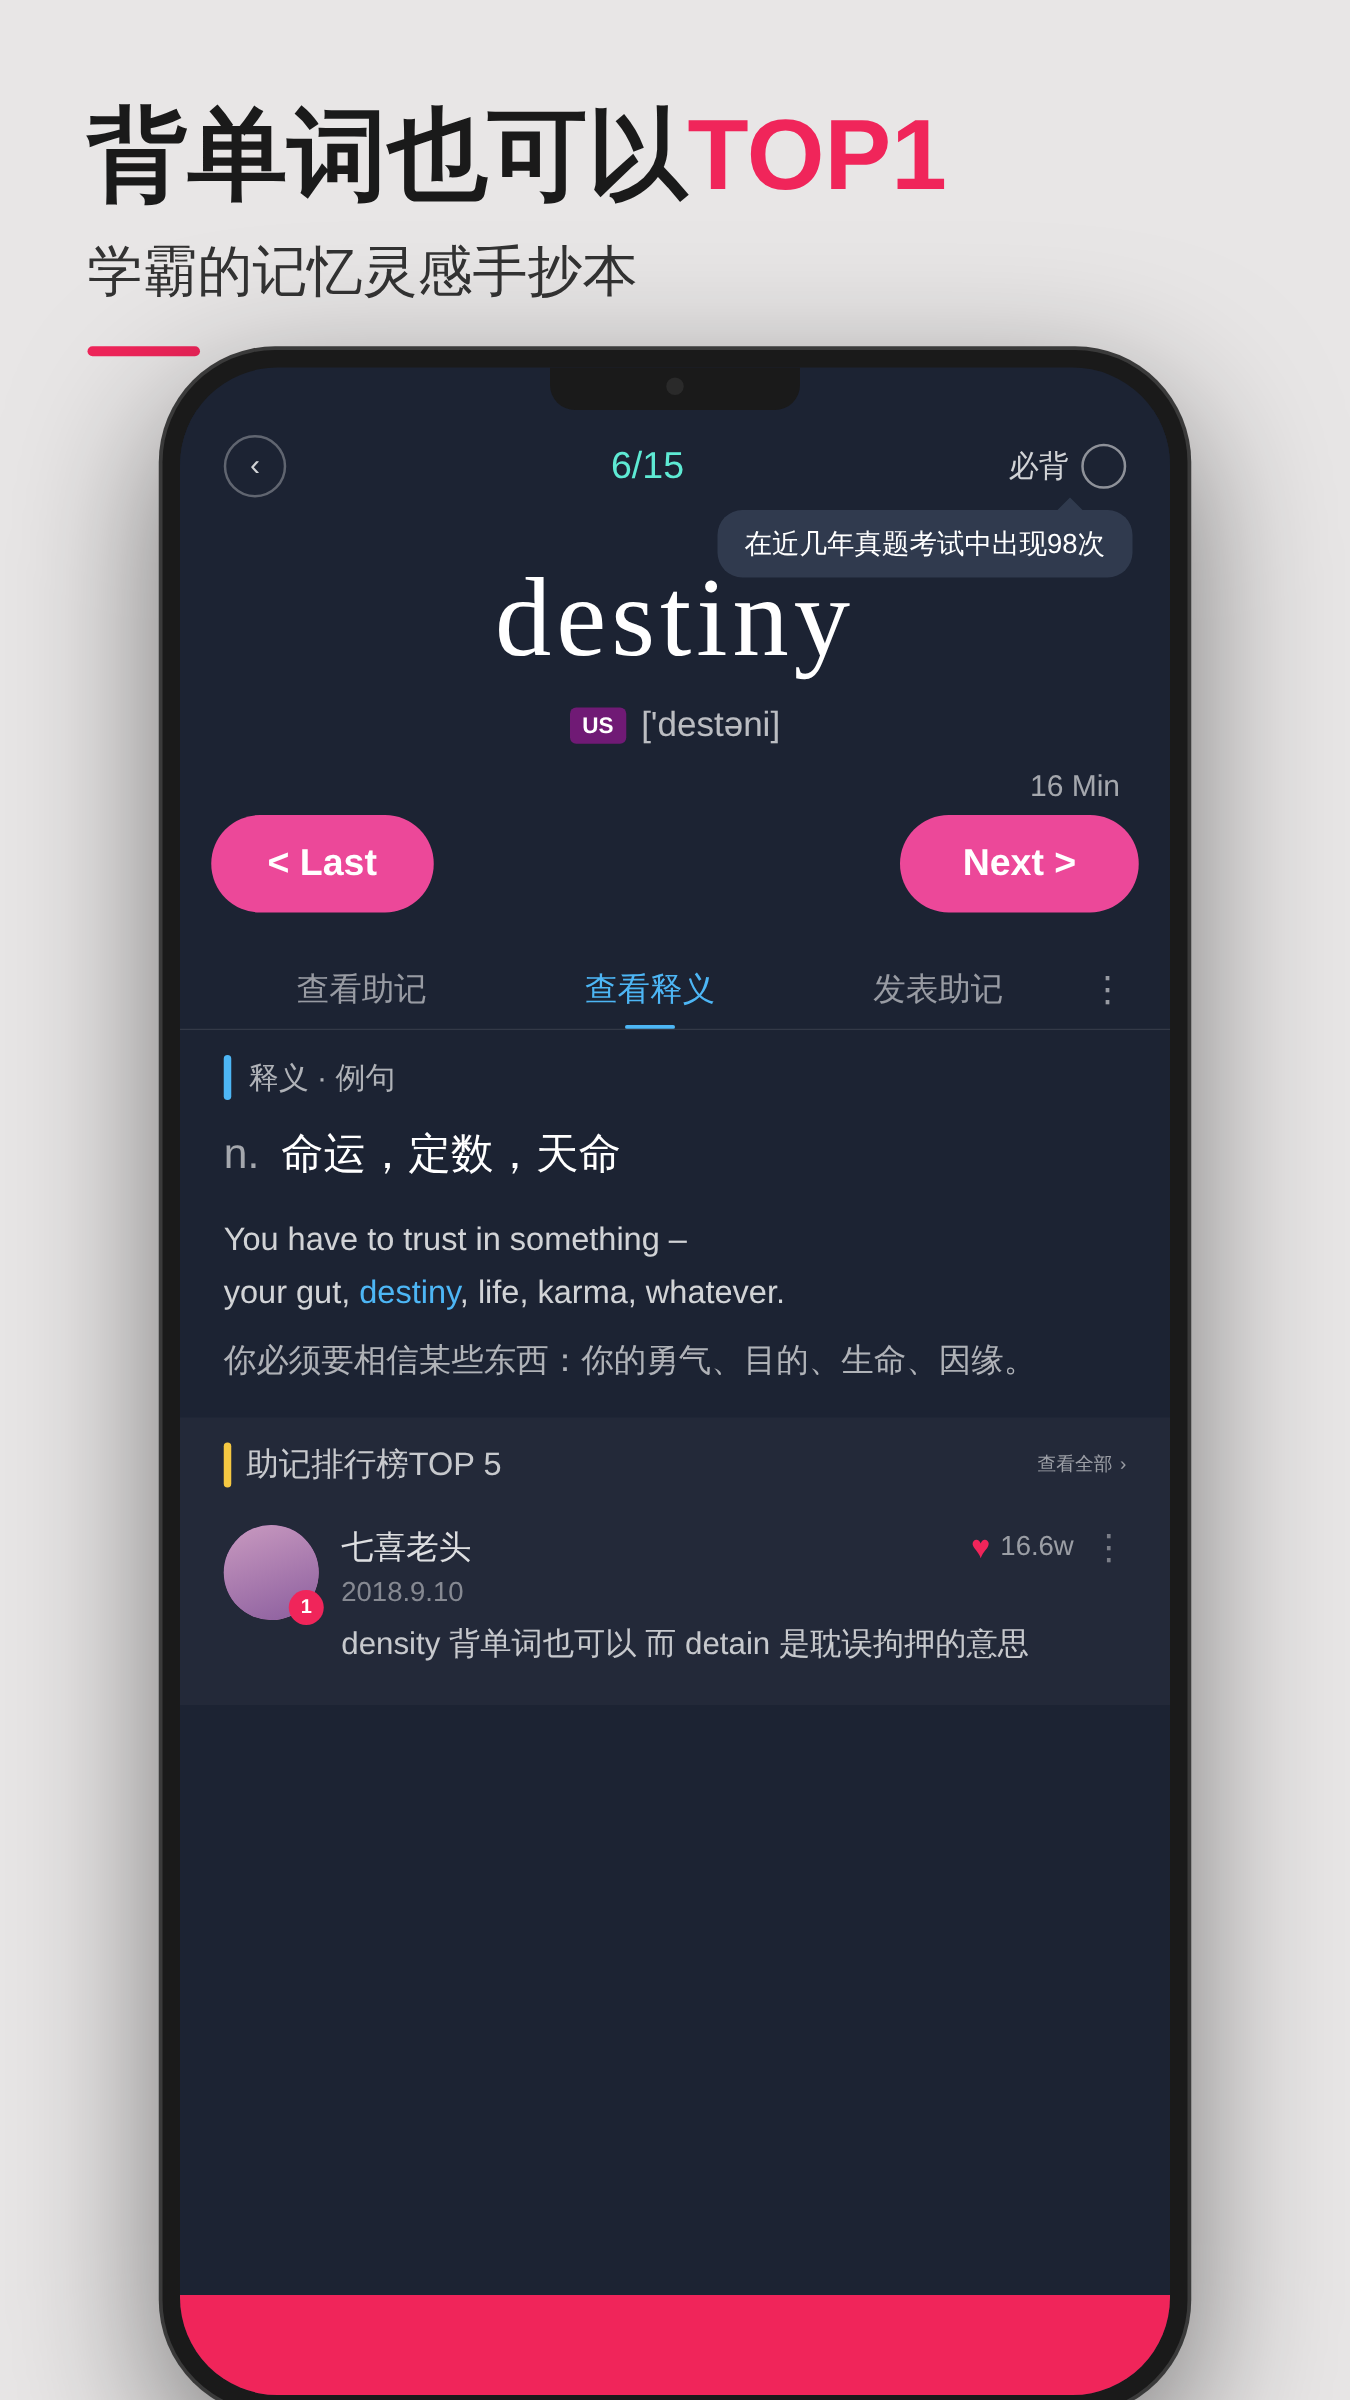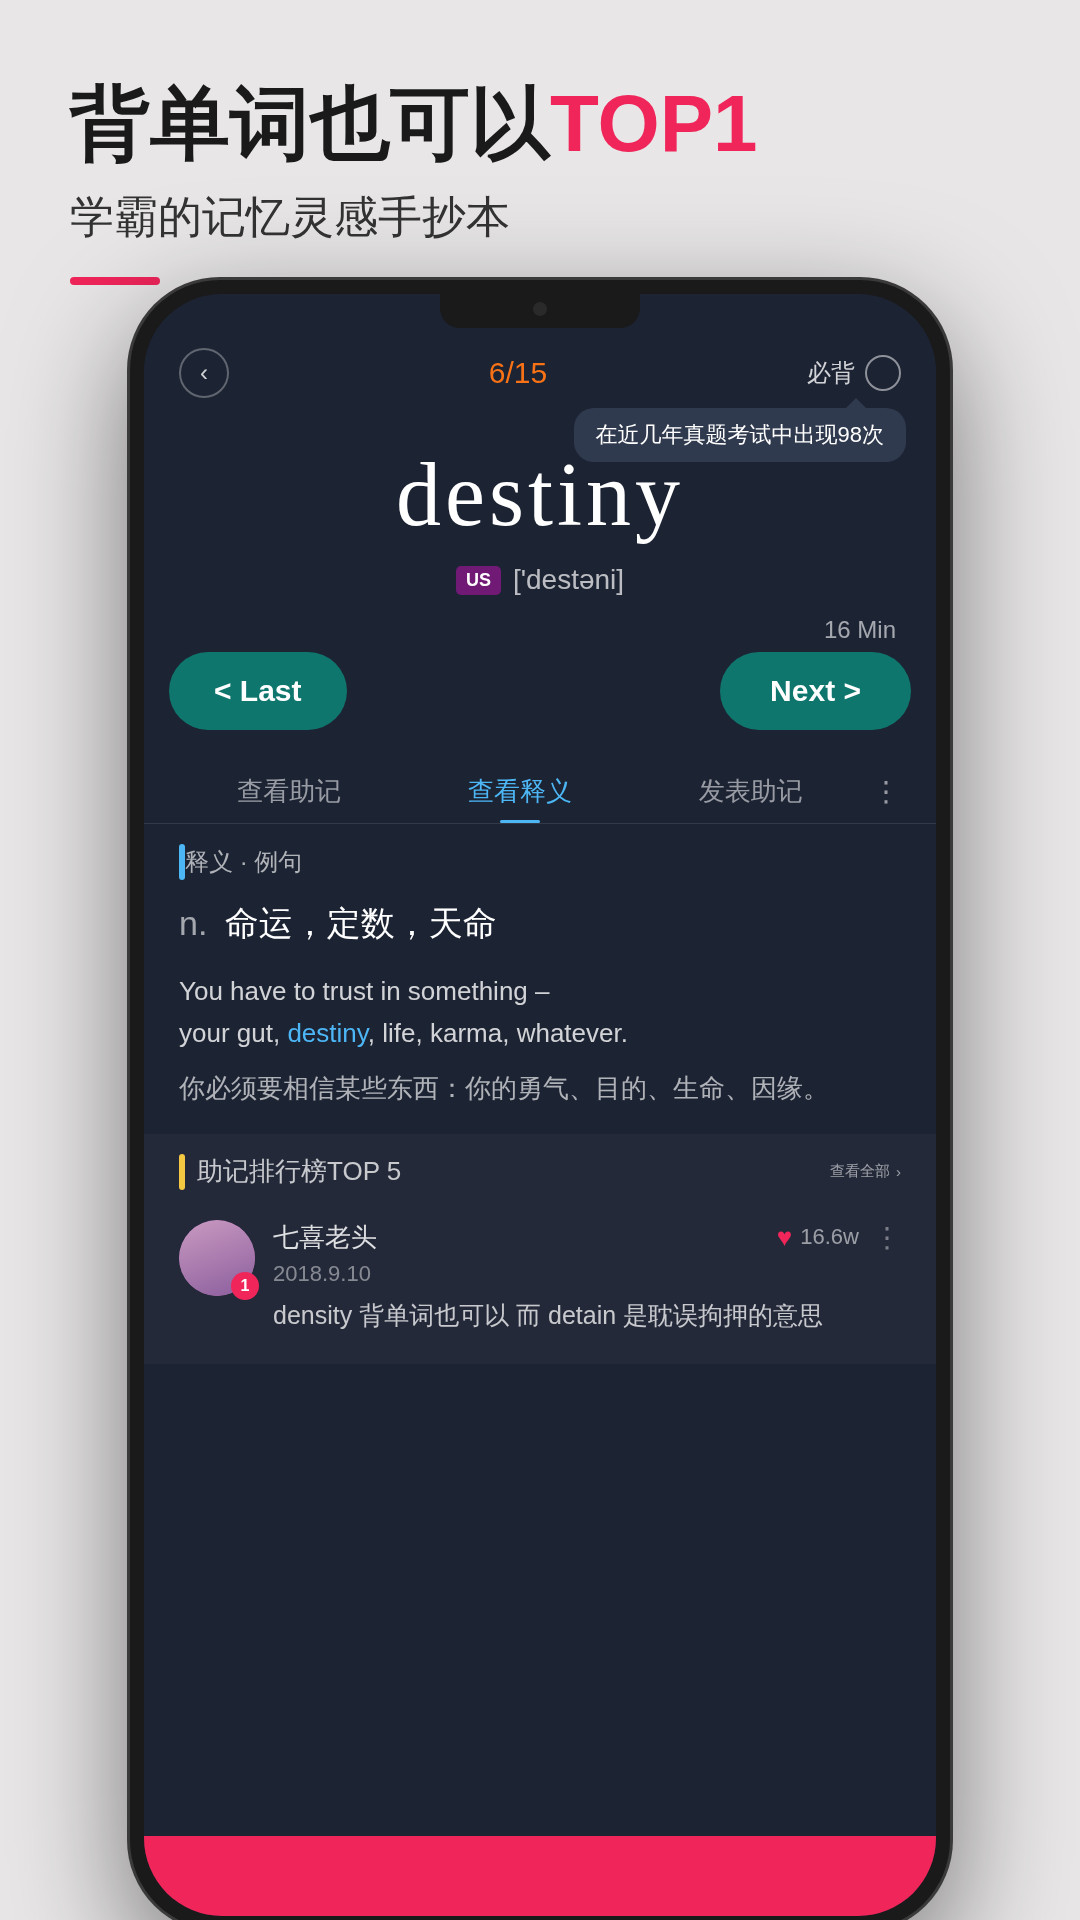--- a/index.html
+++ b/index.html
@@ -151,21 +151,21 @@
       border-radius: 50%;
       border: 2px solid rgba(255,255,255,0.3);
       display: flex;
       align-items: center;
       justify-content: center;
       color: rgba(255,255,255,0.8);
       font-size: 24px;
     }
 
     .page-counter {
-      color: #f97316;
+      color: #5eead4;
       font-size: 30px;
       font-weight: 400;
     }
 
     .must-learn {
       display: flex;
       align-items: center;
       gap: 10px;
       color: rgba(255,255,255,0.8);
       font-size: 24px;
@@ -249,21 +249,21 @@
     
     .nav-buttons {
       display: flex;
       align-items: center;
       justify-content: space-between;
       padding: 0 25px;
       margin-bottom: 30px;
     }
 
     .nav-btn {
-      background: #0f766e;
+      background: #ec4899;
       color: #fff;
       border: none;
       border-radius: 40px;
       padding: 22px 50px;
       font-size: 30px;
       font-weight: 600;
       cursor: pointer;
       display: flex;
       align-items: center;
       gap: 8px;
@@ -316,20 +316,21 @@
     }
 
     
     .definition-section {
       padding: 0 35px;
     }
 
     .section-header {
       display: flex;
       align-items: center;
+      gap: 14px;
       margin-bottom: 18px;
       text-align: center;
     }
 
     .section-bar {
       width: 6px;
       height: 36px;
       background: #4db6f5;
       border-radius: 3px;
     }

